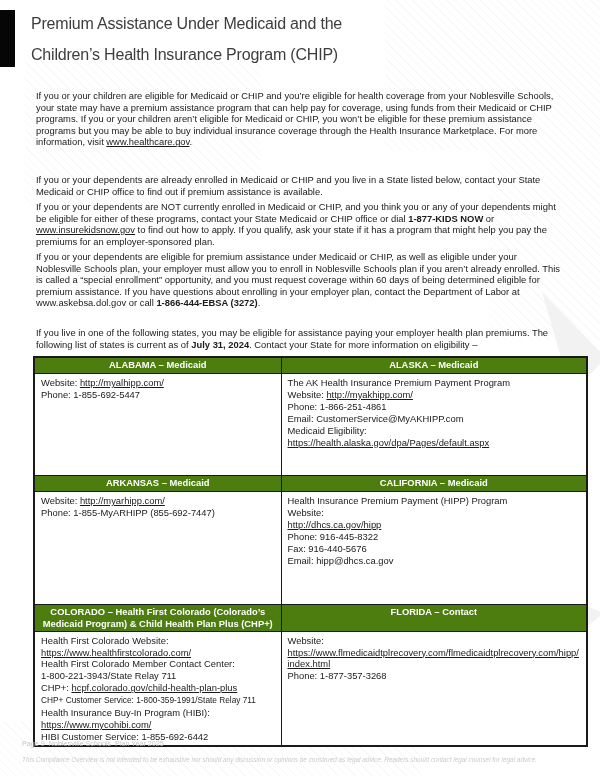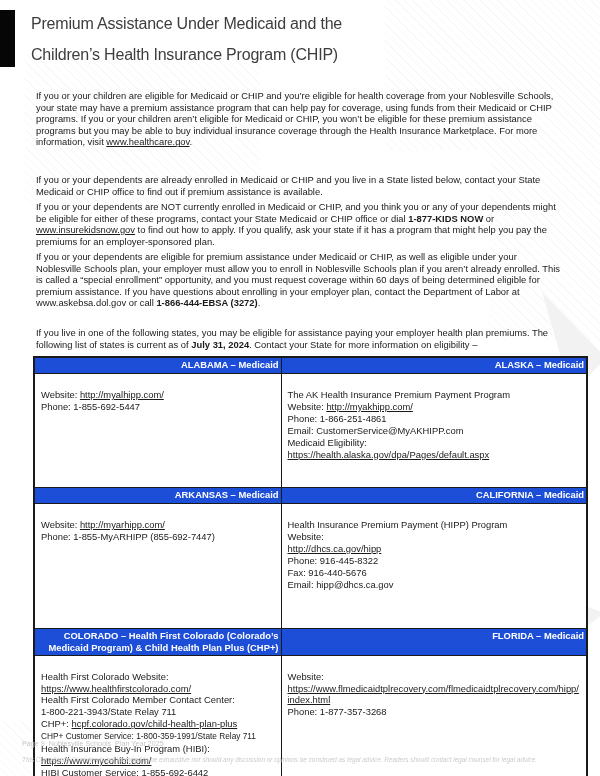--- a/index.html
+++ b/index.html
@@ -39,24 +39,24 @@
   .link { text-decoration:underline; color:inherit; word-break:break-all; cursor:pointer; }
   .para .link { word-break:normal; }
   b { font-weight:bold; }
   .small { font-size:8.3px; }
 
   .states-table { position:absolute; left:33px; top:356px; width:553px; z-index:2;
     border-collapse:collapse; table-layout:fixed; background:#fff;
     border:2px solid #1a1a1a; }
   .states-table td { border:1px solid #1a1a1a; vertical-align:top; }
   .col-left { width:247px; } .col-right { width:306px; }
-  .hdr { background:#1d4ed8; color:#ffffff; font-weight:bold; text-align:right;
+  .hdr { background:#4d7c0f; color:#ffffff; font-weight:bold; text-align:center;
     font-size:9.4px; line-height:11.8px; padding:1px 2px; }
   .hdr-row1 .hdr, .hdr-row2 .hdr { height:13px; }
-  .cell { padding:15px 6px 2px 6px; font-size:9.4px; line-height:11.9px; }
+  .cell { padding:3px 6px 2px 6px; font-size:9.4px; line-height:11.9px; }
   .row1 .cell { height:96px; } .row2 .cell { height:107px; } .row3 .cell { height:101px; }
   .cell-line { display:block; }
 
   .footer { position:absolute; left:22px; top:739px; z-index:2;
     font-size:7.2px; color:#c6c6c6; white-space:pre; }
   .disclaimer { position:absolute; left:22px; top:756px; width:560px; z-index:2;
     font-size:6.4px; font-style:italic; color:#cbcbcb; }
 </style>
 </head>
 <body>
@@ -114,21 +114,21 @@
           <div class="cell-line"><span>Health Insurance Premium Payment (HIPP) Program</span></div>
           <div class="cell-line"><span>Website:</span></div>
           <div class="cell-line"><span class="link">http://dhcs.ca.gov/hipp</span></div>
           <div class="cell-line"><span>Phone: 916-445-8322</span></div>
           <div class="cell-line"><span>Fax: 916-440-5676</span></div>
           <div class="cell-line"><span>Email: hipp@dhcs.ca.gov</span></div>
         </td>
   </tr>
   <tr class="hdr-row3">
     <td class="hdr">COLORADO – Health First Colorado (Colorado’s Medicaid Program) &amp; Child Health Plan Plus (CHP+)</td>
-    <td class="hdr">FLORIDA – Medicaid</td>
+    <td class="hdr">FLORIDA – Contact</td>
   </tr>
   <tr class="row3">
     <td class="cell">
           <div class="cell-line"><span>Health First Colorado Website:</span></div>
           <div class="cell-line"><span class="link">https://www.healthfirstcolorado.com/</span></div>
           <div class="cell-line"><span>Health First Colorado Member Contact Center:</span></div>
           <div class="cell-line"><span>1-800-221-3943/State Relay 711</span></div>
           <div class="cell-line"><span>CHP+: </span><span class="link">hcpf.colorado.gov/child-health-plan-plus</span></div>
           <div class="cell-line"><span class="small">CHP+ Customer Service: 1-800-359-1991/State Relay 711</span></div>
           <div class="cell-line"><span>Health Insurance Buy-In Program (HIBI):</span></div>

